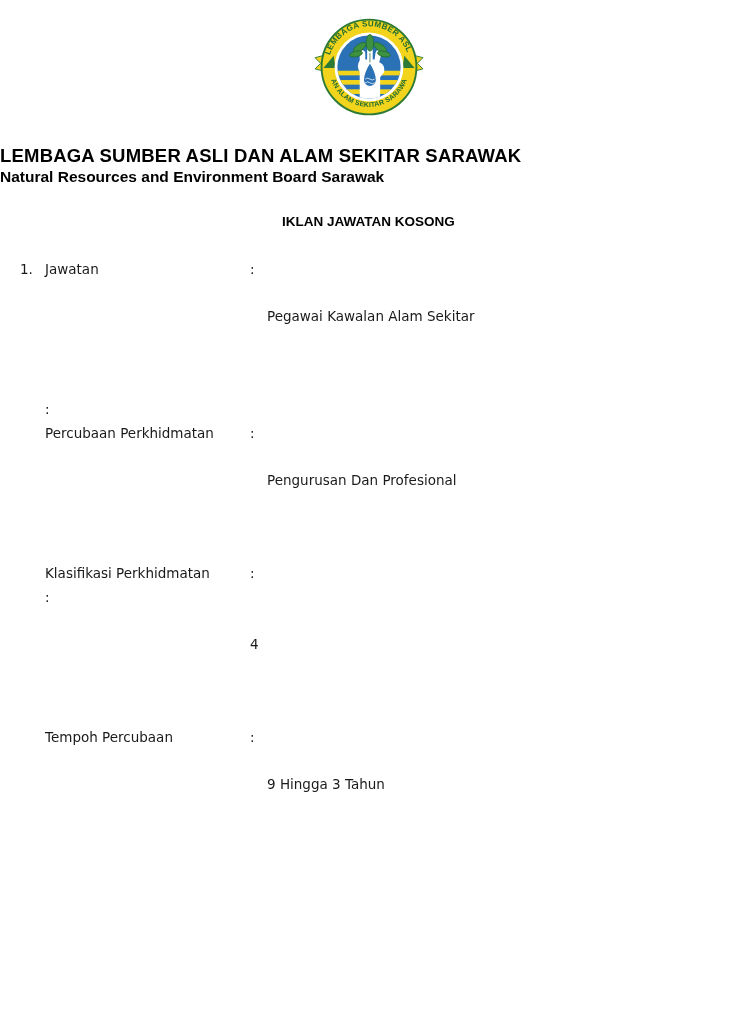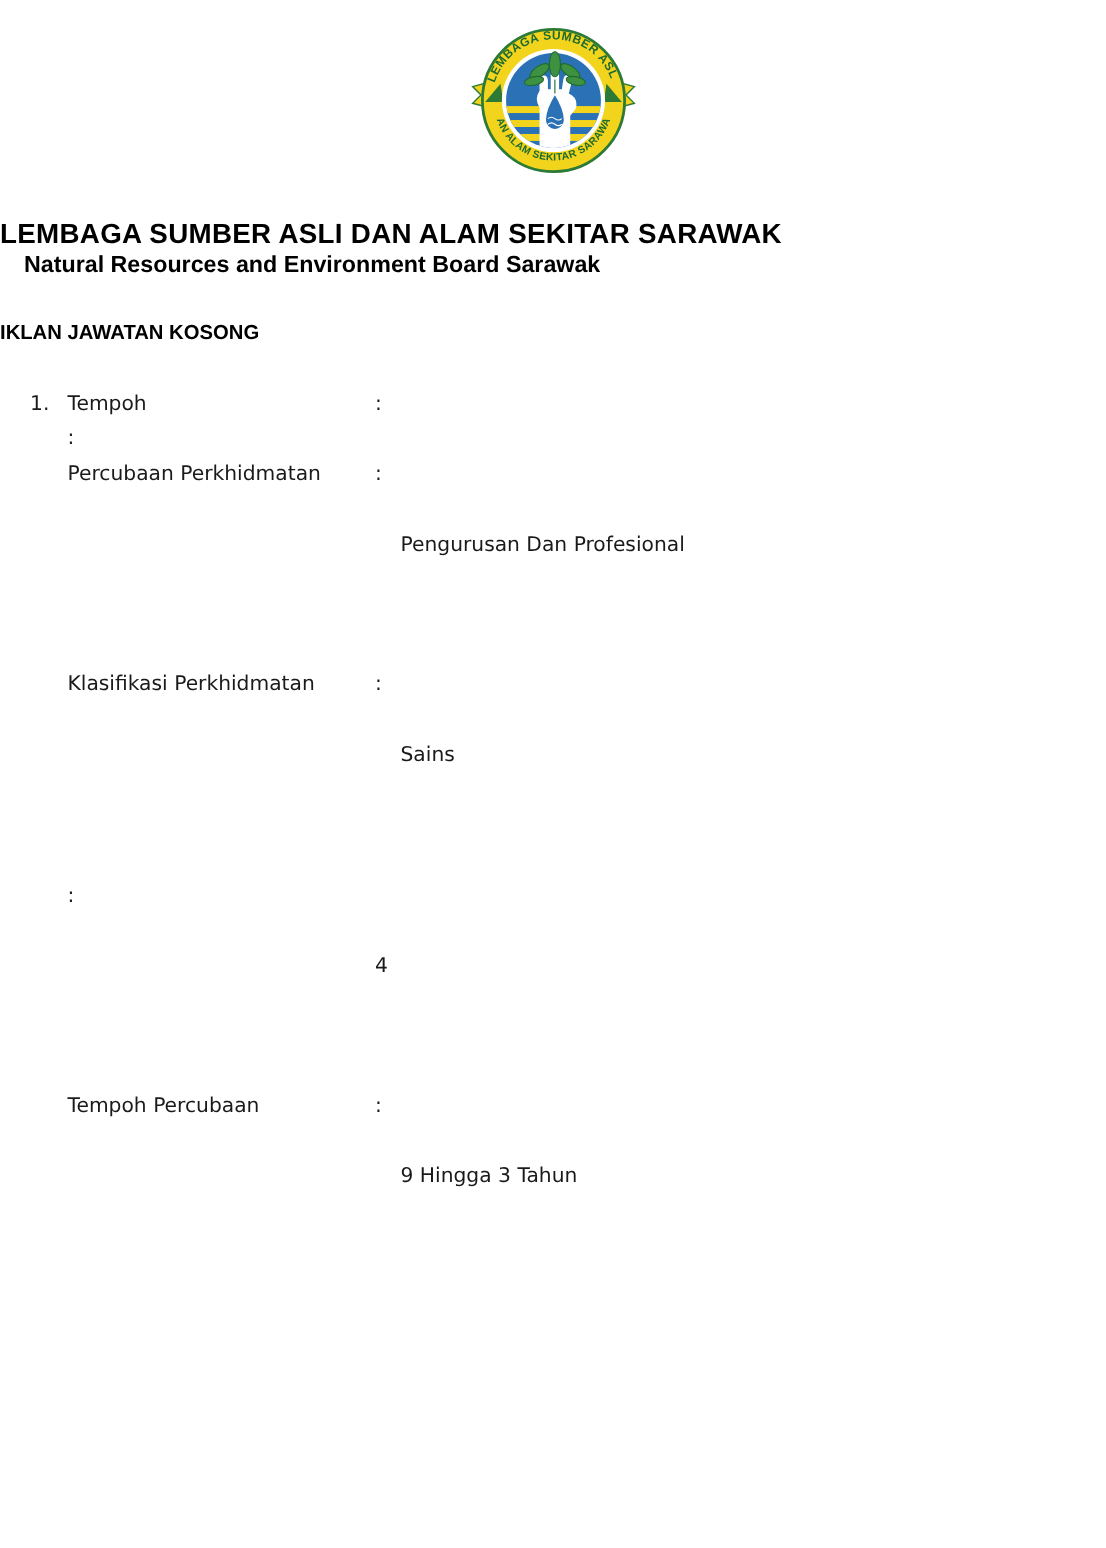--- a/index.html
+++ b/index.html
@@ -15,23 +15,23 @@
   body{
     width:737px;height:1032px;
     overflow:hidden;
     font-family:"DejaVu Sans",sans-serif;
     color:var(--text);
     padding-top:14px;
   }
   .logo-wrap{width:100%;display:flex;justify-content:center;height:104px;}
   .header{margin-top:26px;text-align:left;font-family:"Liberation Sans",sans-serif;color:var(--heading);}
   .title{font-size:18.5px;font-weight:bold;line-height:23px;letter-spacing:0.2px;}
-  .subtitle{font-size:15.5px;font-weight:bold;line-height:20px;padding-left:16px;}
+  .subtitle{font-size:15.5px;font-weight:bold;line-height:20px;}
   .section-heading{
-    margin-top:27px;text-align:left;
+    margin-top:27px;text-align:center;
     font-family:"Liberation Sans",sans-serif;
     font-size:13.5px;font-weight:bold;color:var(--heading);
   }
   .job-list{margin-top:29px;padding-left:20px;}
   .job{margin-bottom:18px;}
   .frow{
     display:grid;
     grid-template-columns:25px 205px 17px 1fr;
     font-size:13.5px;line-height:23.4px;
   }
@@ -94,22 +94,26 @@
   <div class="title">LEMBAGA SUMBER ASLI DAN ALAM SEKITAR SARAWAK</div>
   <div class="subtitle">Natural Resources and Environment Board Sarawak</div>
 </div>
 
 <div class="section-heading">IKLAN JAWATAN KOSONG</div>
 
 <div class="job-list">
   <div class="job">
   <div class="frow">
     <div class="num">1.</div>
-    <div class="lbl">Tempoh</div>
+    <div class="lbl">Jawatan</div>
     <div class="colon">:</div>
+    <div class="val">
+      <div>Pegawai Kawalan Alam Sekitar</div>
+      
+    </div>
   </div>
 
   <div class="frow">
     <div class="num"></div>
     <div class="colon">:</div>
   </div>
 
   <div class="frow">
     <div class="num"></div>
     <div class="lbl">Percubaan Perkhidmatan</div>
@@ -117,24 +121,20 @@
     <div class="val">
       <div>Pengurusan Dan Profesional</div>
       
     </div>
   </div>
 
   <div class="frow">
     <div class="num"></div>
     <div class="lbl">Klasifikasi Perkhidmatan</div>
     <div class="colon">:</div>
-    <div class="val">
-      <div>Sains</div>
-      
-    </div>
   </div>
 
   <div class="frow">
     <div class="num"></div>
     <div class="colon">:</div>
     <div class="val">
       <div>4</div>
       
     </div>
   </div>

